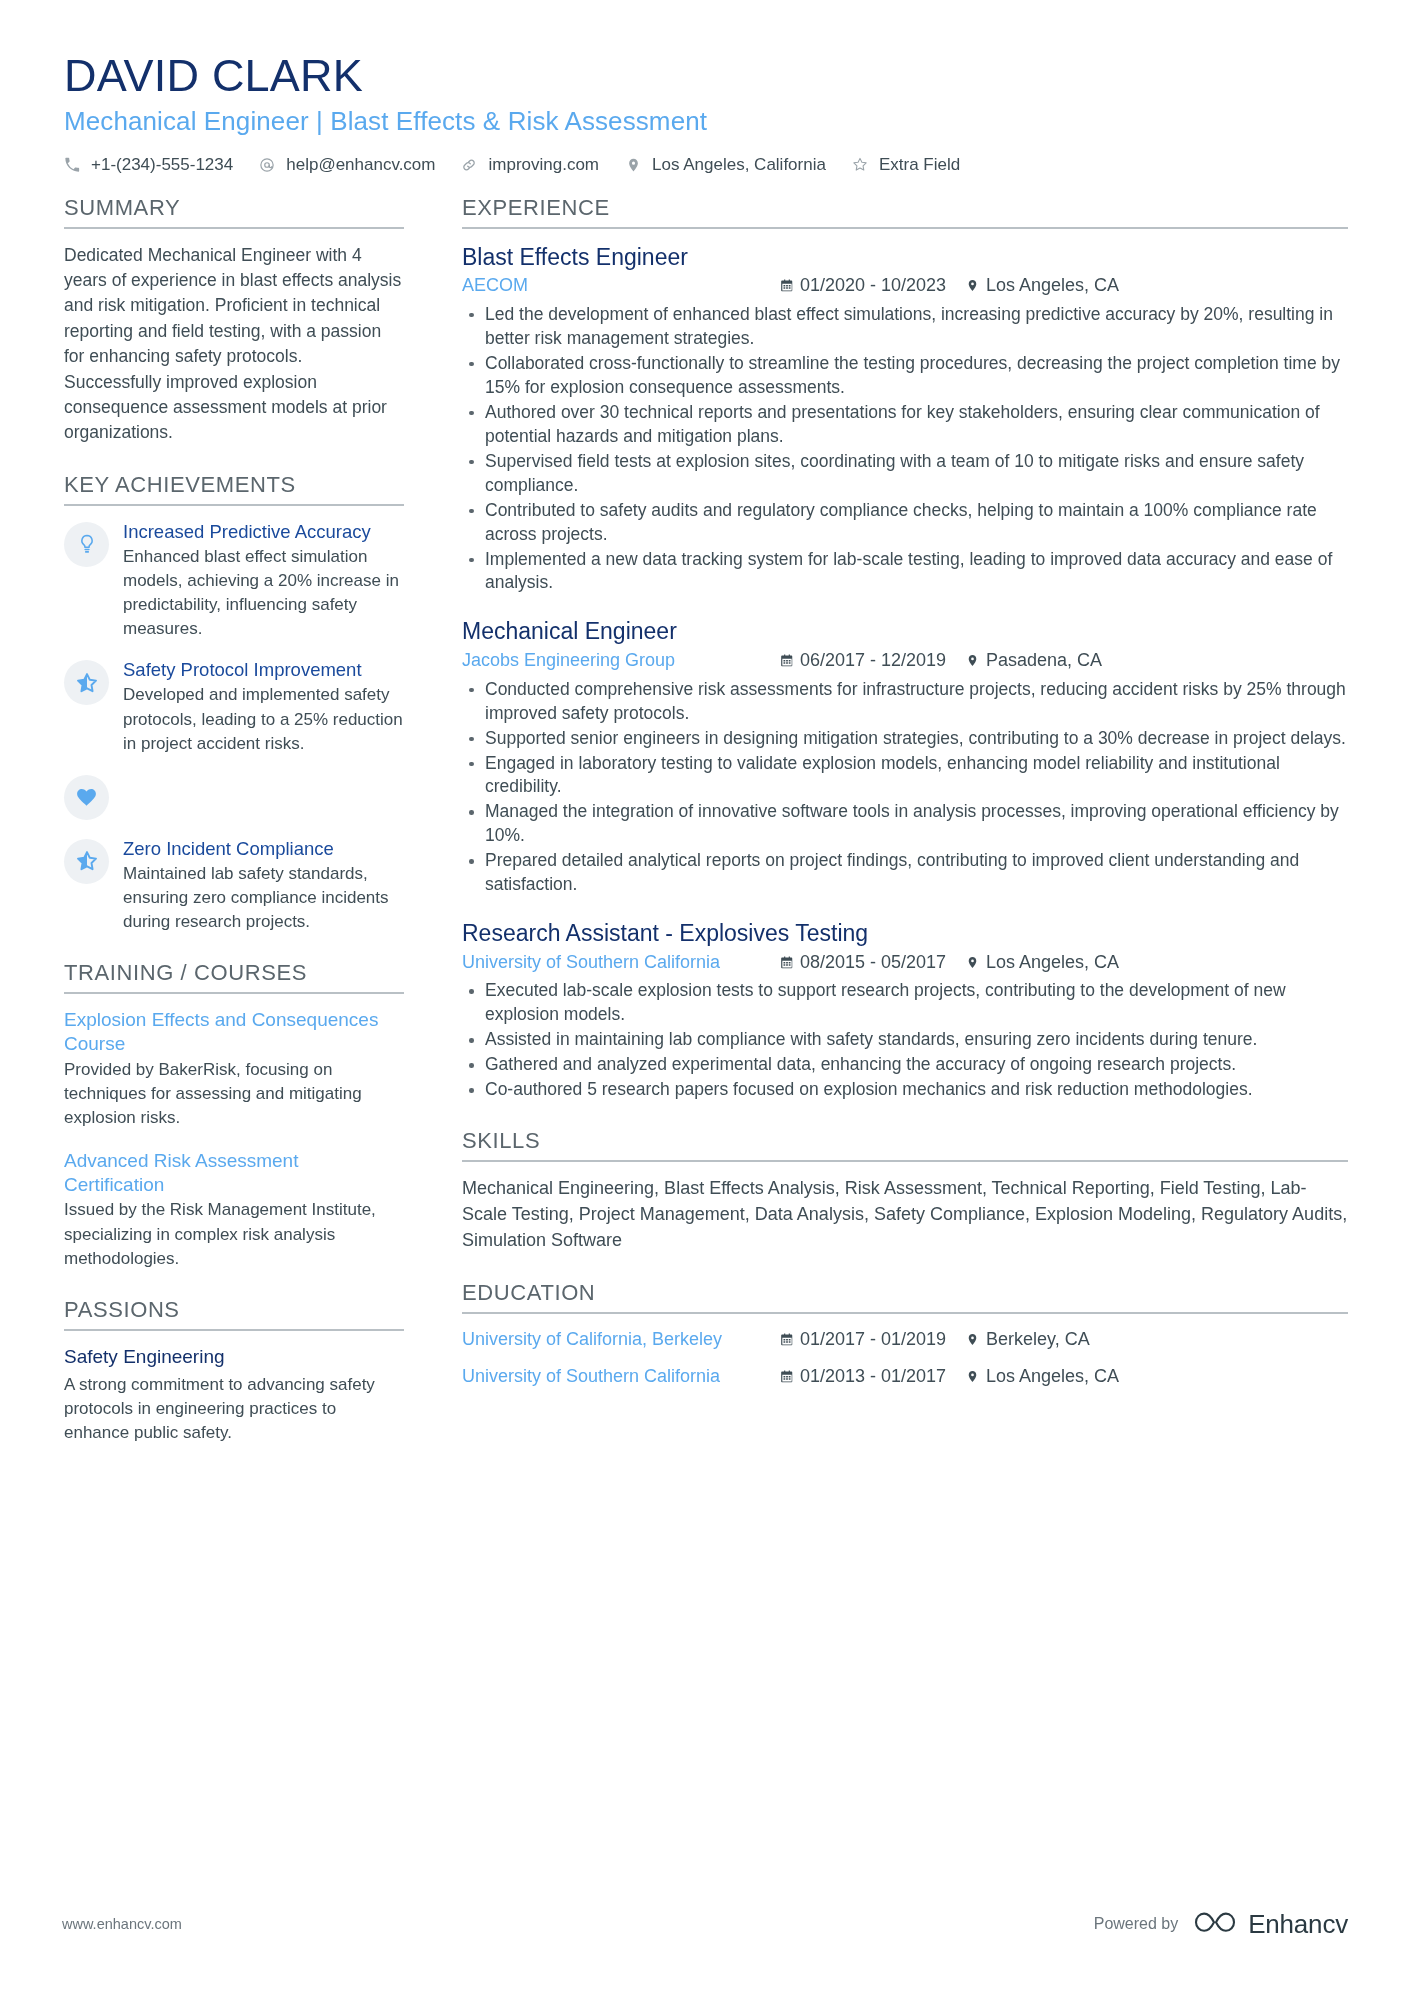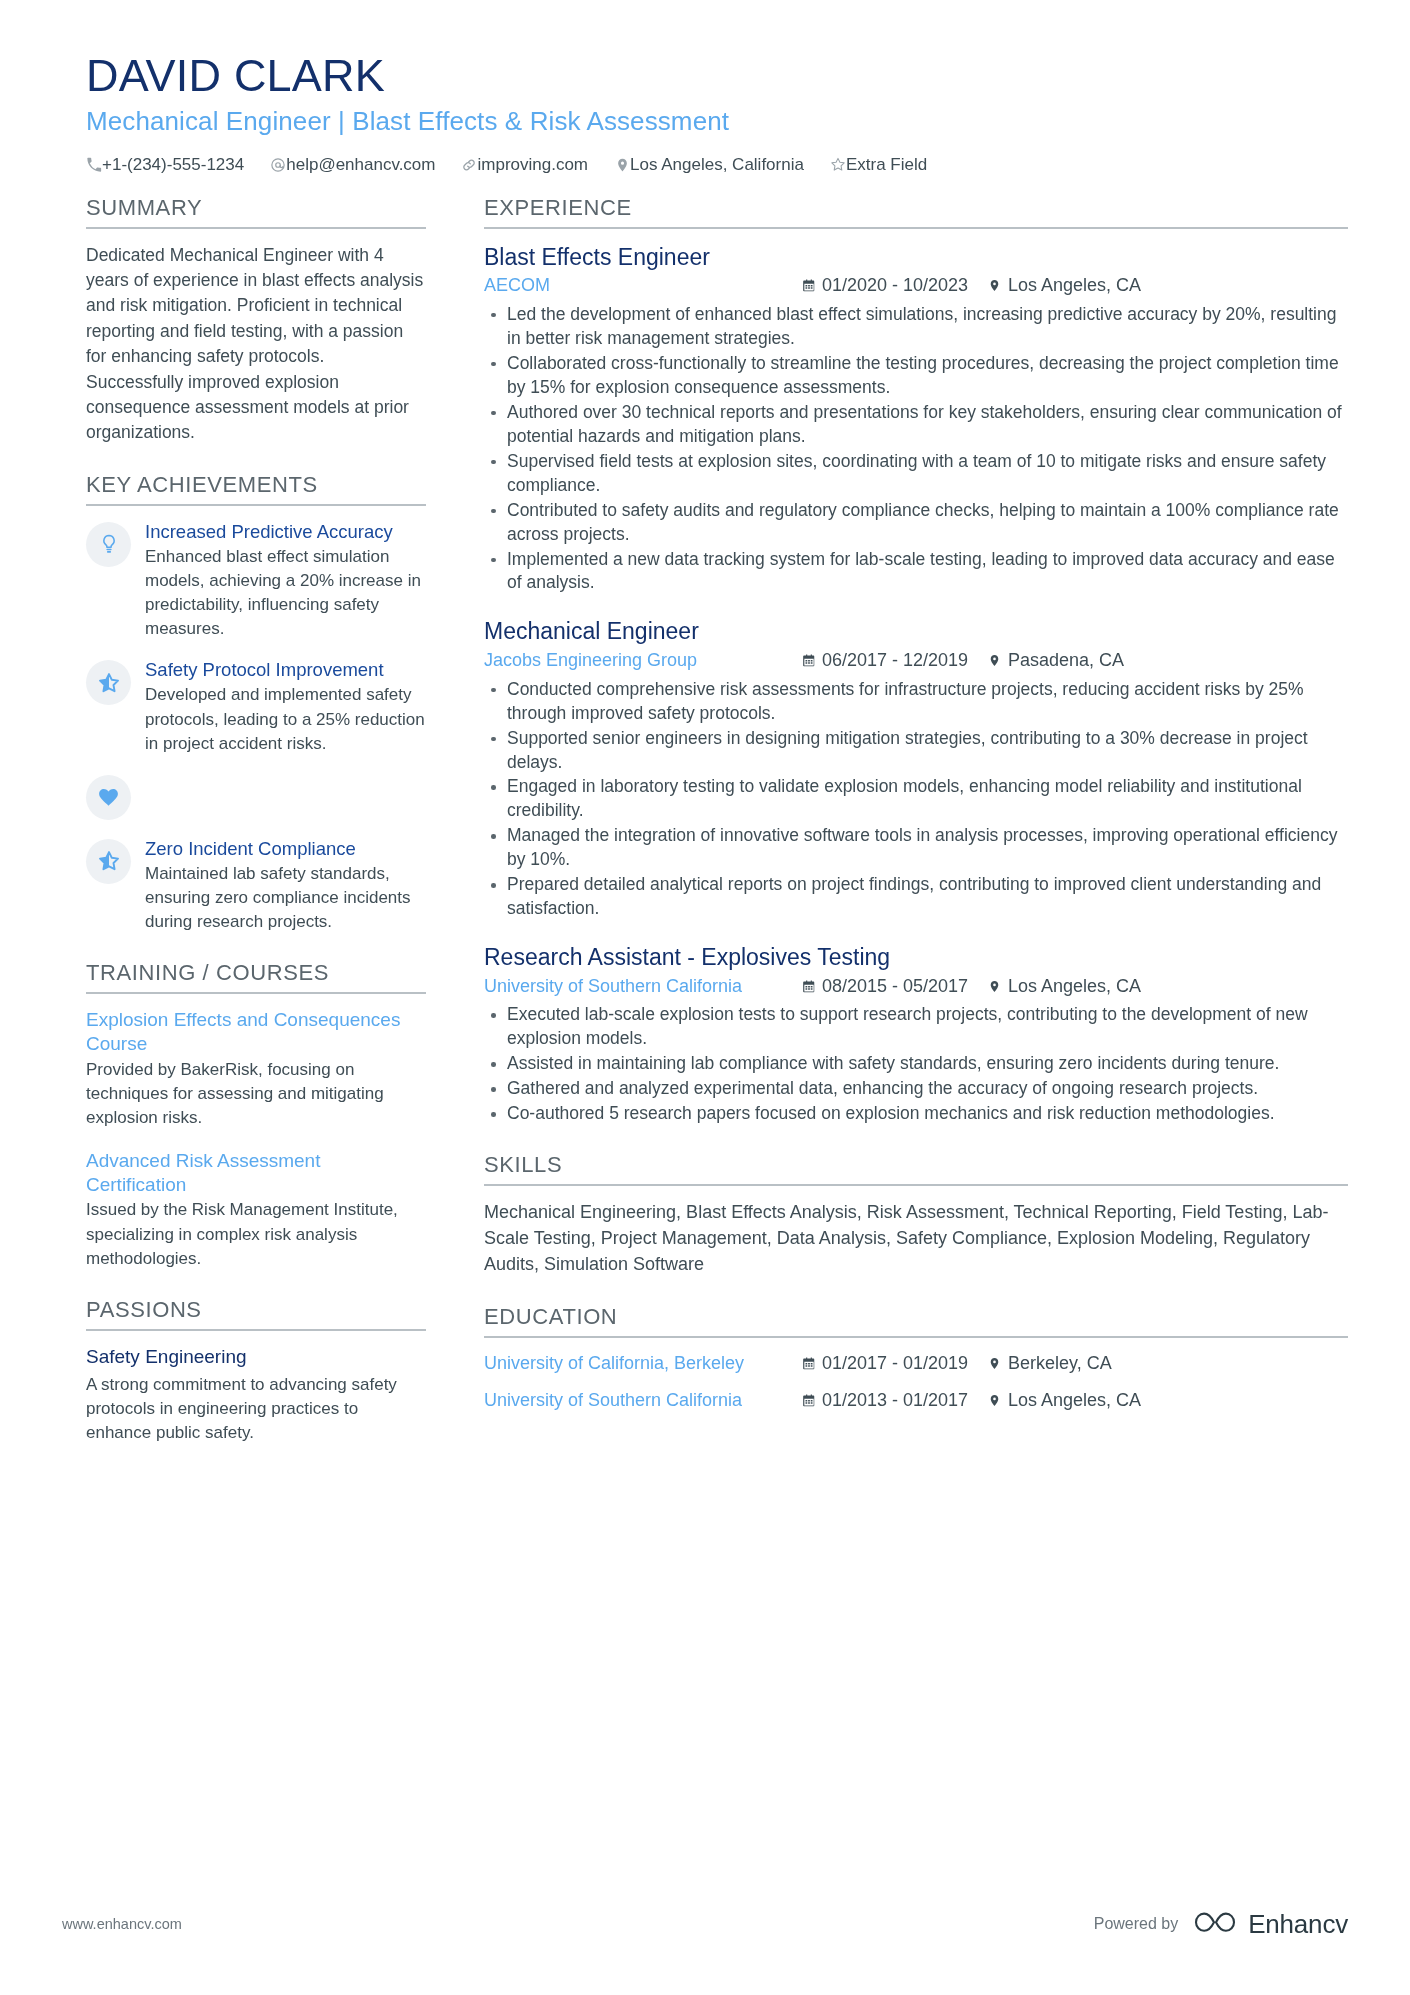--- a/index.html
+++ b/index.html
@@ -13,21 +13,21 @@
     font-family: "Liberation Sans", sans-serif;
     color: #3f4d55;
     -webkit-font-smoothing: antialiased;
   }
 
   .page {
     position: relative;
     width: 1410px;
     min-height: 1995px;
     background: #ffffff;
-    padding: 52px 62px 0 86px;
+    padding: 52px 62px 0 64px;
   }
 
   
   .header { margin-bottom: 16px; }
 
   .name {
     font-size: 45px;
     font-weight: 400;
     letter-spacing: 0.2px;
     color: #13306b;
@@ -49,21 +49,21 @@
     align-items: center;
     gap: 0;
     margin-top: 16px;
     font-size: 17px;
     color: #3f4d55;
   }
 
   .contact-item {
     display: inline-flex;
     align-items: center;
-    gap: 0;
+    gap: 11px;
     margin-right: 26px;
     white-space: nowrap;
   }
 
   .contact-item .ico {
     display: inline-flex;
     align-items: center;
     justify-content: center;
     width: 16px;
     height: 16px;

